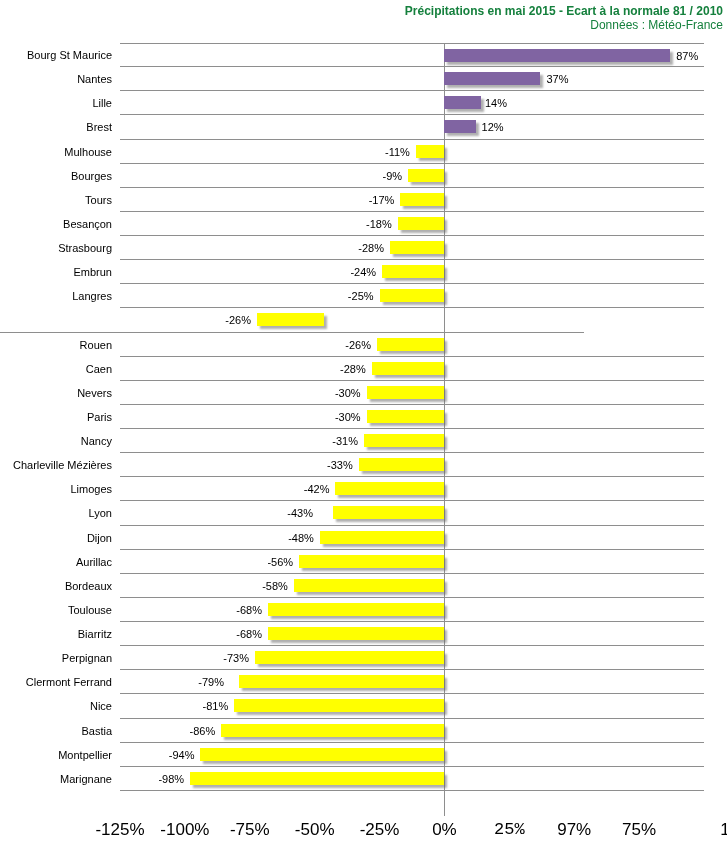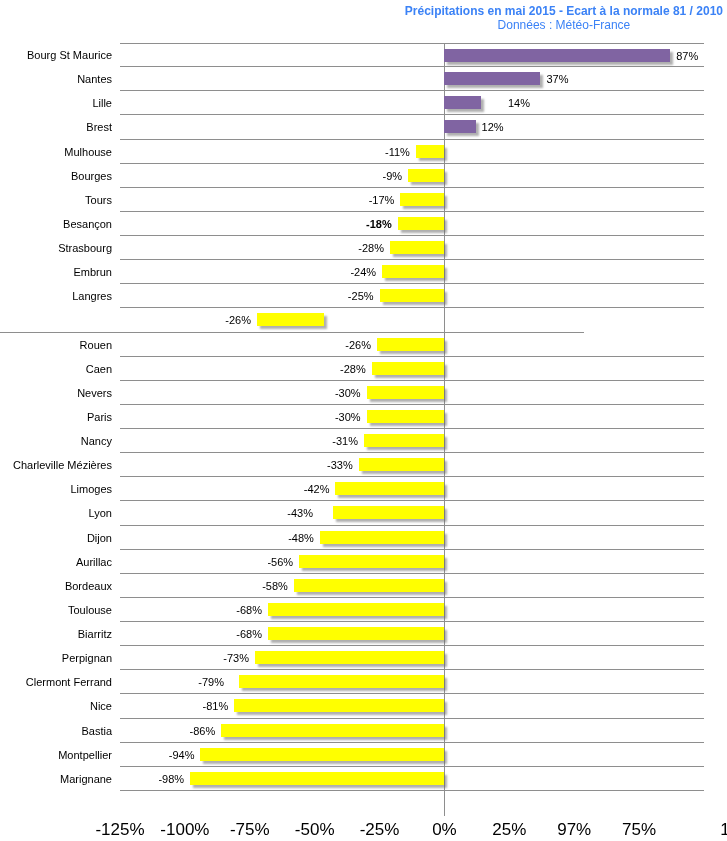--- a/index.html
+++ b/index.html
@@ -1,19 +1,19 @@
 <!DOCTYPE html>
 <html><head>
 <meta charset="utf-8">
 <style>
   html,body { margin:0; padding:0; background:#fff; font-family:"Liberation Sans", sans-serif; }
   .canvas {
     position:relative; width:727px; height:841px; background:#ffffff; overflow:hidden;
   }
-  .titlebox { position:absolute; top:4px; right:4px; text-align:center; color:#3b82f6; }
+  .titlebox { position:absolute; top:4px; right:4px; text-align:right; color:#15803d; }
   .title    { font-size:12px; font-weight:bold; line-height:14px; }
   .subtitle { font-size:12px; line-height:14px; }
 
   .zeroline {
     position:absolute; top:43px; left:444px; width:1px; height:773px; background:#8e8e8e;
   }
 
   .rows { position:absolute; top:43px; left:0; width:704px; }
   .row  { display:flex; height:24.125px; }
   .rowlabel {
@@ -68,21 +68,21 @@
         <div class="rowlabel">Nantes</div>
         <div class="rowplot">
           <div class="bar pos" style="width: 96.0356px; left: 324.444px;"></div>
           <div class="vlabel" style="left: 426.48px;">37%</div>
         </div>
       </div>
       <div class="row">
         <div class="rowlabel">Lille</div>
         <div class="rowplot">
           <div class="bar pos" style="width: 36.3378px; left: 324.444px;"></div>
-          <div class="vlabel" style="left: 388px; text-align: right;">14%</div>
+          <div class="vlabel" style="left: 365px; text-align: right;">14%</div>
         </div>
       </div>
       <div class="row">
         <div class="rowlabel">Brest</div>
         <div class="rowplot">
           <div class="bar pos" style="width: 31.1467px; left: 324.444px;"></div>
           <div class="vlabel" style="left: 361.591px;">12%</div>
         </div>
       </div>
       <div class="row">
@@ -103,21 +103,21 @@
         <div class="rowlabel">Tours</div>
         <div class="rowplot">
           <div class="bar neg" style="width: 44.1244px; left: 280.32px;"></div>
           <div class="vlabel" style="left: 274.32px; transform: translateX(-100%);">-17%</div>
         </div>
       </div>
       <div class="row">
         <div class="rowlabel">Besançon</div>
         <div class="rowplot">
           <div class="bar neg" style="width: 46.72px; left: 277.724px;"></div>
-          <div class="vlabel" style="left: 271.724px; transform: translateX(-100%); font-weight: bold;">-18%</div>
+          <div class="vlabel" style="left: 271.724px; transform: translateX(-100%);">-18%</div>
         </div>
       </div>
       <div class="row">
         <div class="rowlabel">Strasbourg</div>
         <div class="rowplot">
           <div class="bar neg" style="width: 54.5067px; left: 269.938px;"></div>
           <div class="vlabel" style="left: 263.938px; transform: translateX(-100%);">-28%</div>
         </div>
       </div>
       <div class="row">
@@ -275,18 +275,18 @@
       </div>
     </div>
 
   <div class="xaxis" id="xaxis">
       <div class="xtick" style="left: 120px;">-125%</div>
       <div class="xtick" style="left: 184.889px;">-100%</div>
       <div class="xtick" style="left: 249.778px;">-75%</div>
       <div class="xtick" style="left: 314.667px;">-50%</div>
       <div class="xtick" style="left: 379.556px;">-25%</div>
       <div class="xtick" style="left: 444.444px;">0%</div>
-      <div class="xtick" style="left: 509.333px;">25%</div>
+      <div class="xtick" style="left: 509.333px; font-family: Liberation Mono, monospace;">25%</div>
       <div class="xtick" style="left: 574.222px;">97%</div>
       <div class="xtick" style="left: 639.111px;">75%</div>
       <div class="xtick" style="left: 704px; margin-left: 38px;">100%</div>
     </div>
 </div>
 
 </body></html>

